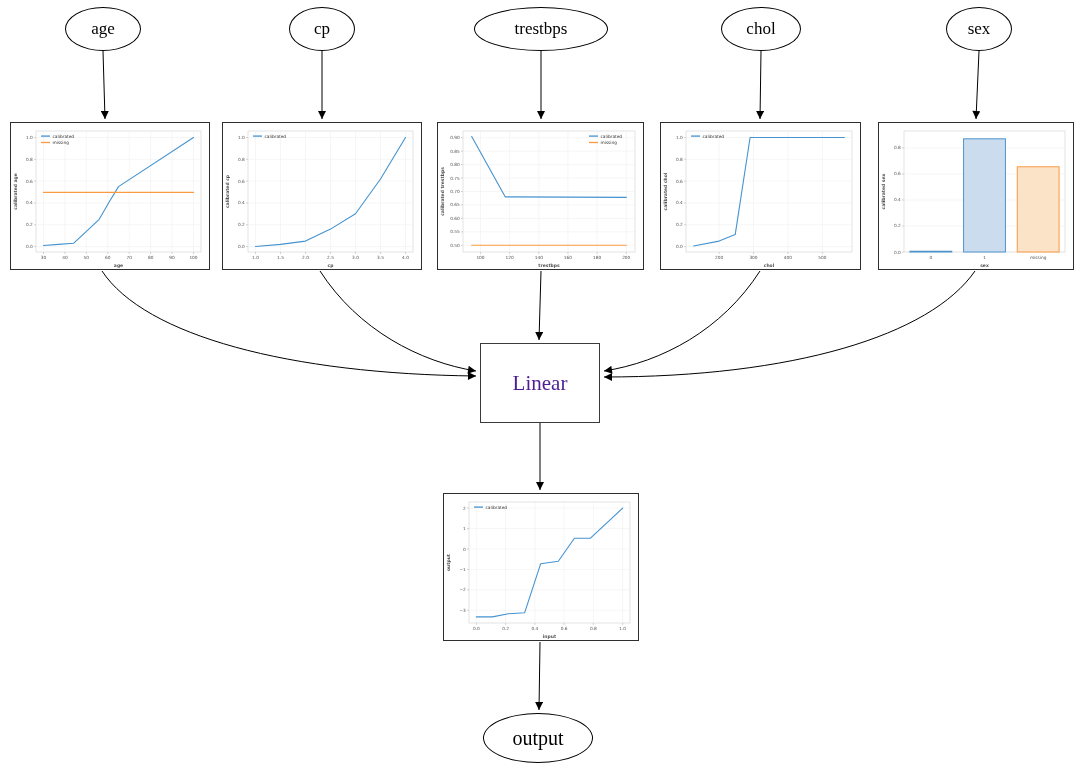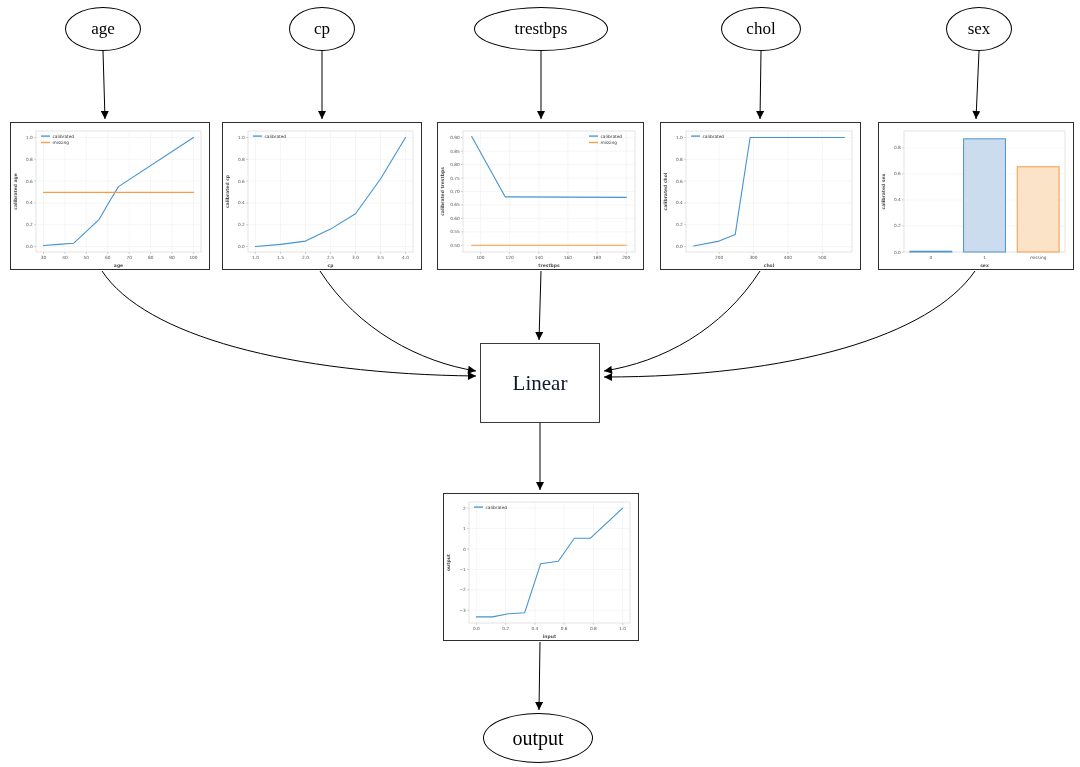--- a/index.html
+++ b/index.html
@@ -11,21 +11,21 @@
   .node-ellipse{
     position:absolute;box-sizing:border-box;background:#ffffff;
     border:1px solid #000000;border-radius:50%;
     display:flex;align-items:center;justify-content:center;
     font-family:"Liberation Serif",serif;color:#000000;
   }
   .node-box{
     position:absolute;box-sizing:border-box;background:#ffffff;
     border:1px solid #3a3a3a;
     display:flex;align-items:center;justify-content:center;
-    font-family:"Liberation Serif",serif;color:#0f172a;font-size:21px;
+    font-family:"Liberation Serif",serif;color:#4c1d95;font-size:21px;
   }
   .chart{
     position:absolute;box-sizing:border-box;background:#ffffff;
     border:1px solid #2e2e2e;
   }
   .chart svg{display:block;}
   .fs17{font-size:17px;}
   .fs20{font-size:20px;}
 </style>
 </head>

